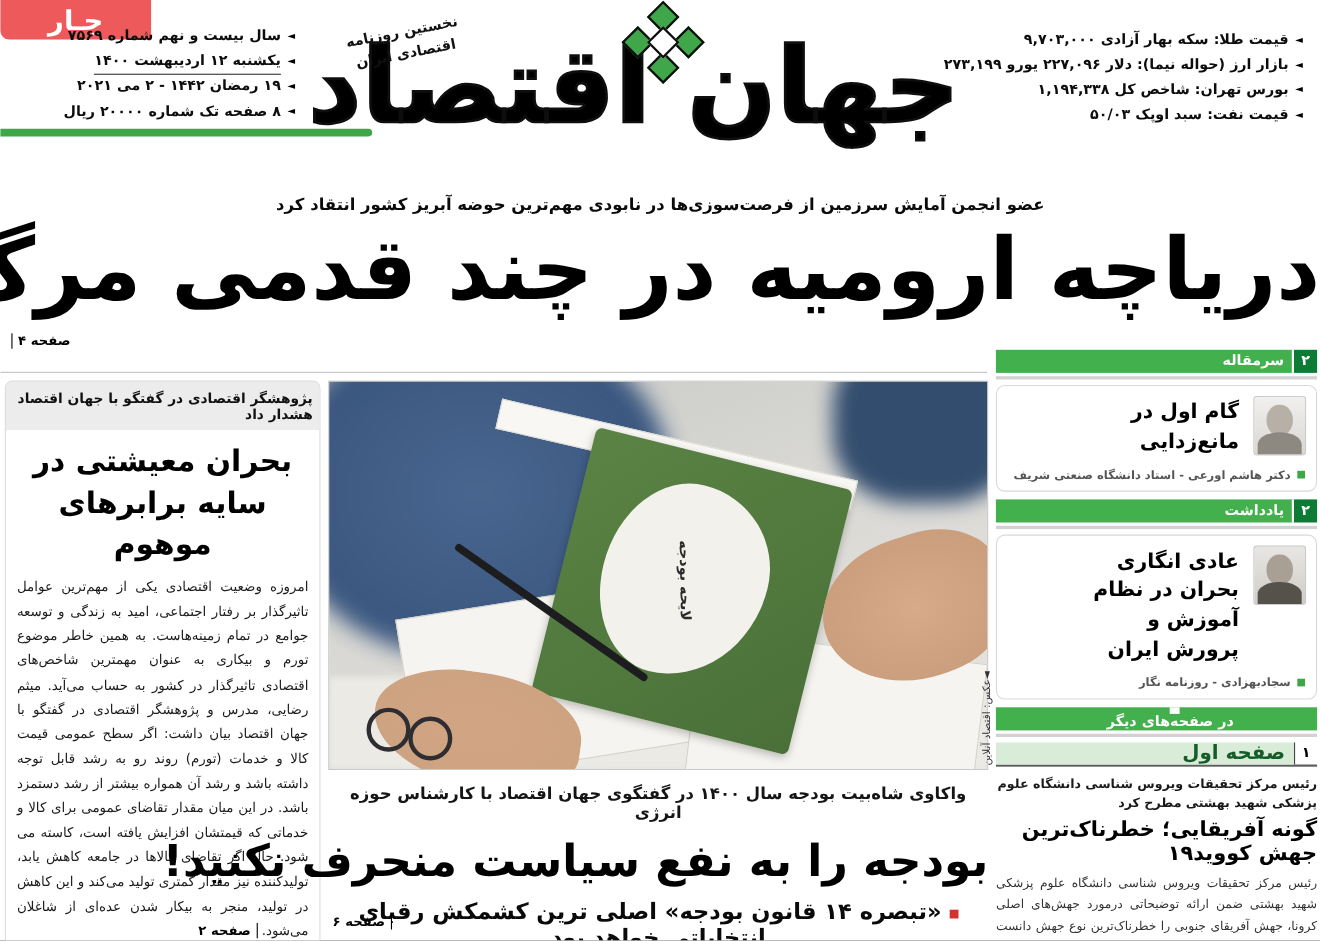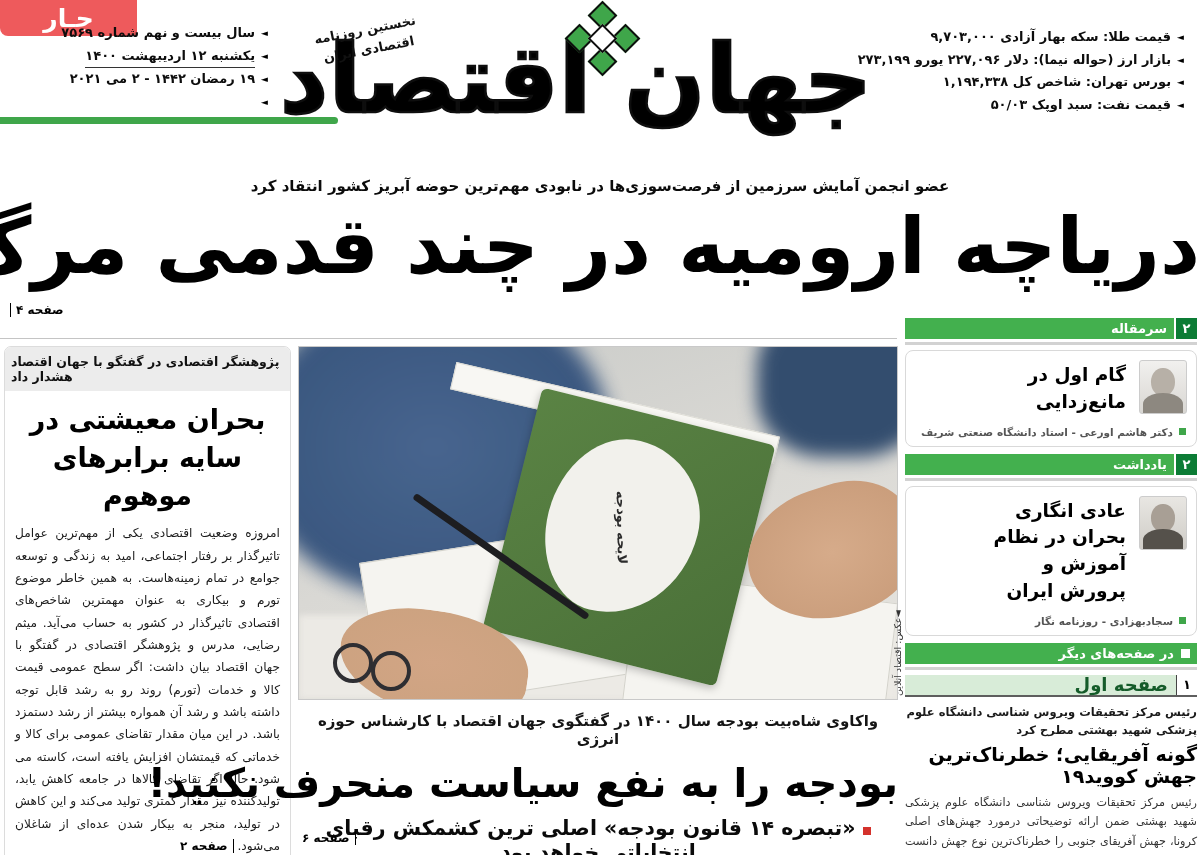--- a/index.html
+++ b/index.html
@@ -34,21 +34,21 @@
       color:#000;letter-spacing:-3px;line-height:1.5;white-space:nowrap;}
   .pref{font-weight:bold;font-size:12px;color:#000;}
   .pref.bar-right{border-right:1.5px solid #000;padding-right:5px;}
   .pref.bar-left{border-left:1.5px solid #000;padding-left:5px;}
   .lead-pref{position:absolute;top:303px;left:10px;}
   .lead-divider{position:absolute;top:338px;left:0;width:897px;border-top:1px solid #c4c4c4;}
 
   
   .left-col{position:absolute;left:4px;top:346px;width:287px;}
   .left-box{border:1px solid #dcdcdc;border-radius:7px;overflow:hidden;background:#fff;}
-  .left-kicker{background:#ececec;padding:7px 6px;text-align:left;font-size:12.5px;font-weight:bold;color:#111;}
+  .left-kicker{background:#ececec;padding:7px 6px;text-align:right;font-size:12.5px;font-weight:bold;color:#111;}
   .left-title{text-align:center;font-weight:bold;font-size:27px;line-height:1.4;margin:10px 6px 8px;color:#000;}
   .left-body{font-size:12.2px;line-height:1.83;text-align:justify;margin:0 10px 10px;color:#1c1c1c;}
 
   
   .center-col{position:absolute;left:298px;top:346px;width:600px;height:505px;}
   .photo-frame{position:relative;height:352px;border:1px solid #c9c9c9;overflow:hidden;
       background:linear-gradient(160deg,#c7c9c6 0%,#d9d8d4 45%,#e7e5e0 100%);}
   .ph-blue{position:absolute;left:-40px;top:-50px;width:350px;height:300px;background:radial-gradient(#41608c,#2c4a74);
       border-radius:45%;filter:blur(10px);opacity:.95;}
   .ph-blue2{position:absolute;right:-30px;top:-40px;width:170px;height:150px;background:#334d6e;border-radius:40%;filter:blur(9px);}
@@ -142,20 +142,21 @@
     <div class="info-line u">
         <span class="tri">◄</span>
         <span class="txt">یکشنبه ۱۲ اردیبهشت ۱۴۰۰</span>
       </div>
     <div class="info-line">
         <span class="tri">◄</span>
         <span class="txt">۱۹ رمضان ۱۴۴۲ - ۲ می ۲۰۲۱</span>
       </div>
     <div class="info-line">
         <span class="tri">◄</span>
+        <span class="txt">۸ صفحه تک شماره ۲۰۰۰۰ ریال</span>
       </div>
   </div>
 
   <div class="green-tail"></div>
 
   <div class="logo">
     <div class="logo-text">جهان اقتصاد</div>
     <div class="tagline">نخستین روزنامه اقتصادی ایران</div>
     <div class="ornament">
       <i class="d1"></i>
@@ -237,21 +238,21 @@
           <span class="av-body"></span>
         </div>
       <div class="card-title">عادی انگاری بحران در نظام آموزش و پرورش ایران</div>
       <div class="byline">
           <span class="gsq"></span>
           <span>سجادبهزادی - روزنامه نگار</span>
         </div>
     </div>
 
     <div class="sbar">
-      <div class="lbl" style="border-right:none;">
+      <div class="lbl" style="border-right:none;flex-direction:column;">
           <span class="wsq"></span>
           <span>در صفحه‌های دیگر</span>
         </div>
     </div>
     <div class="ubar"></div>
 
     <div class="tab-bar">
       <div class="tab-num">۱</div>
       <div class="tab-lbl">صفحه اول</div>
     </div>

